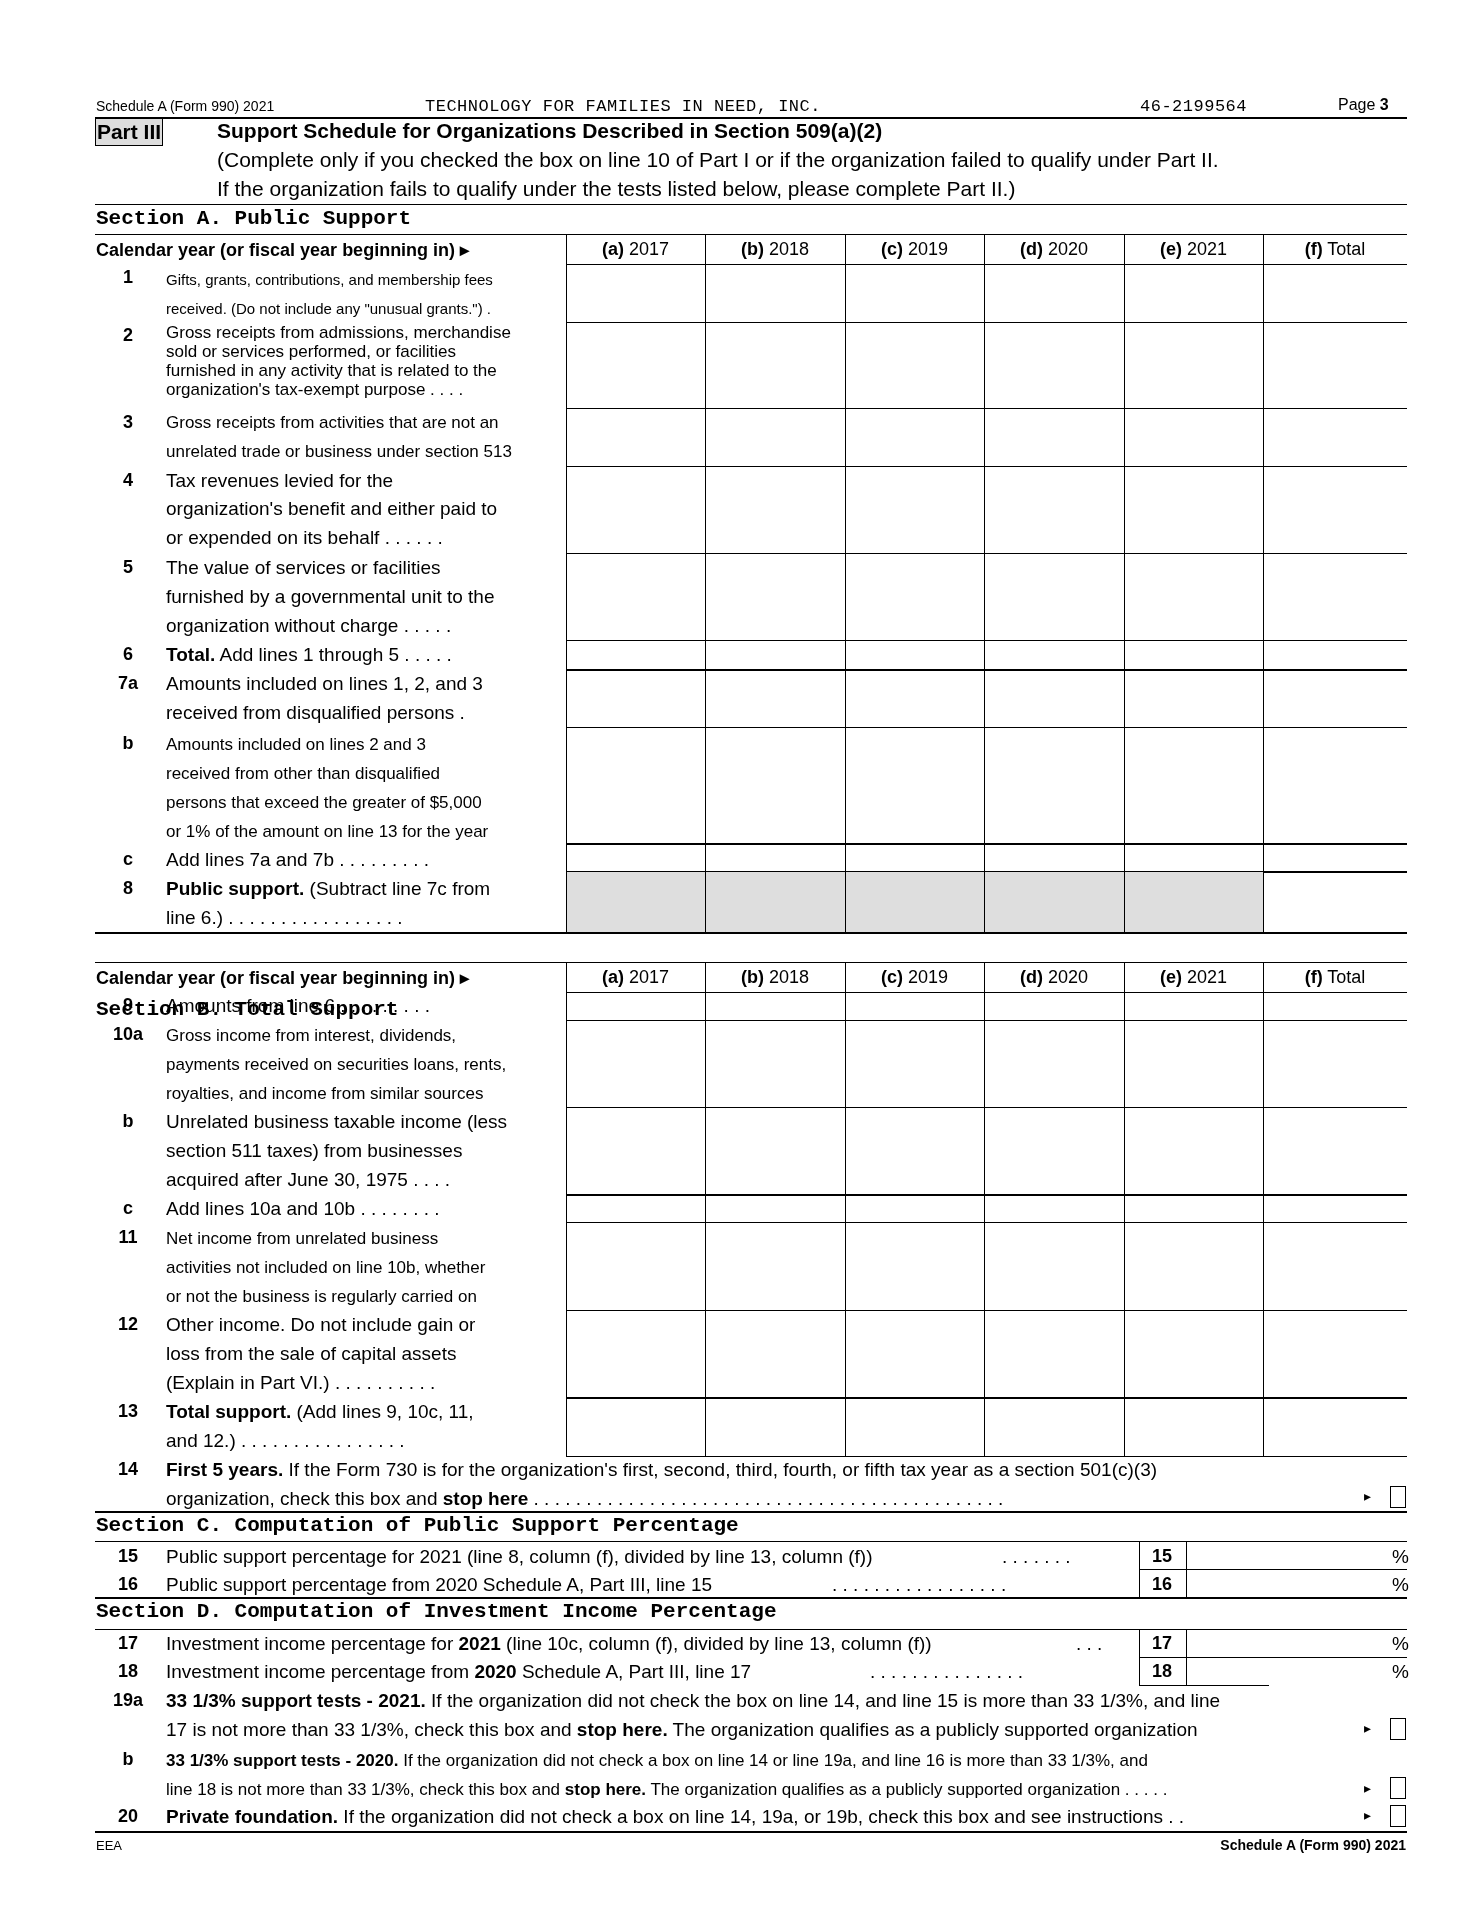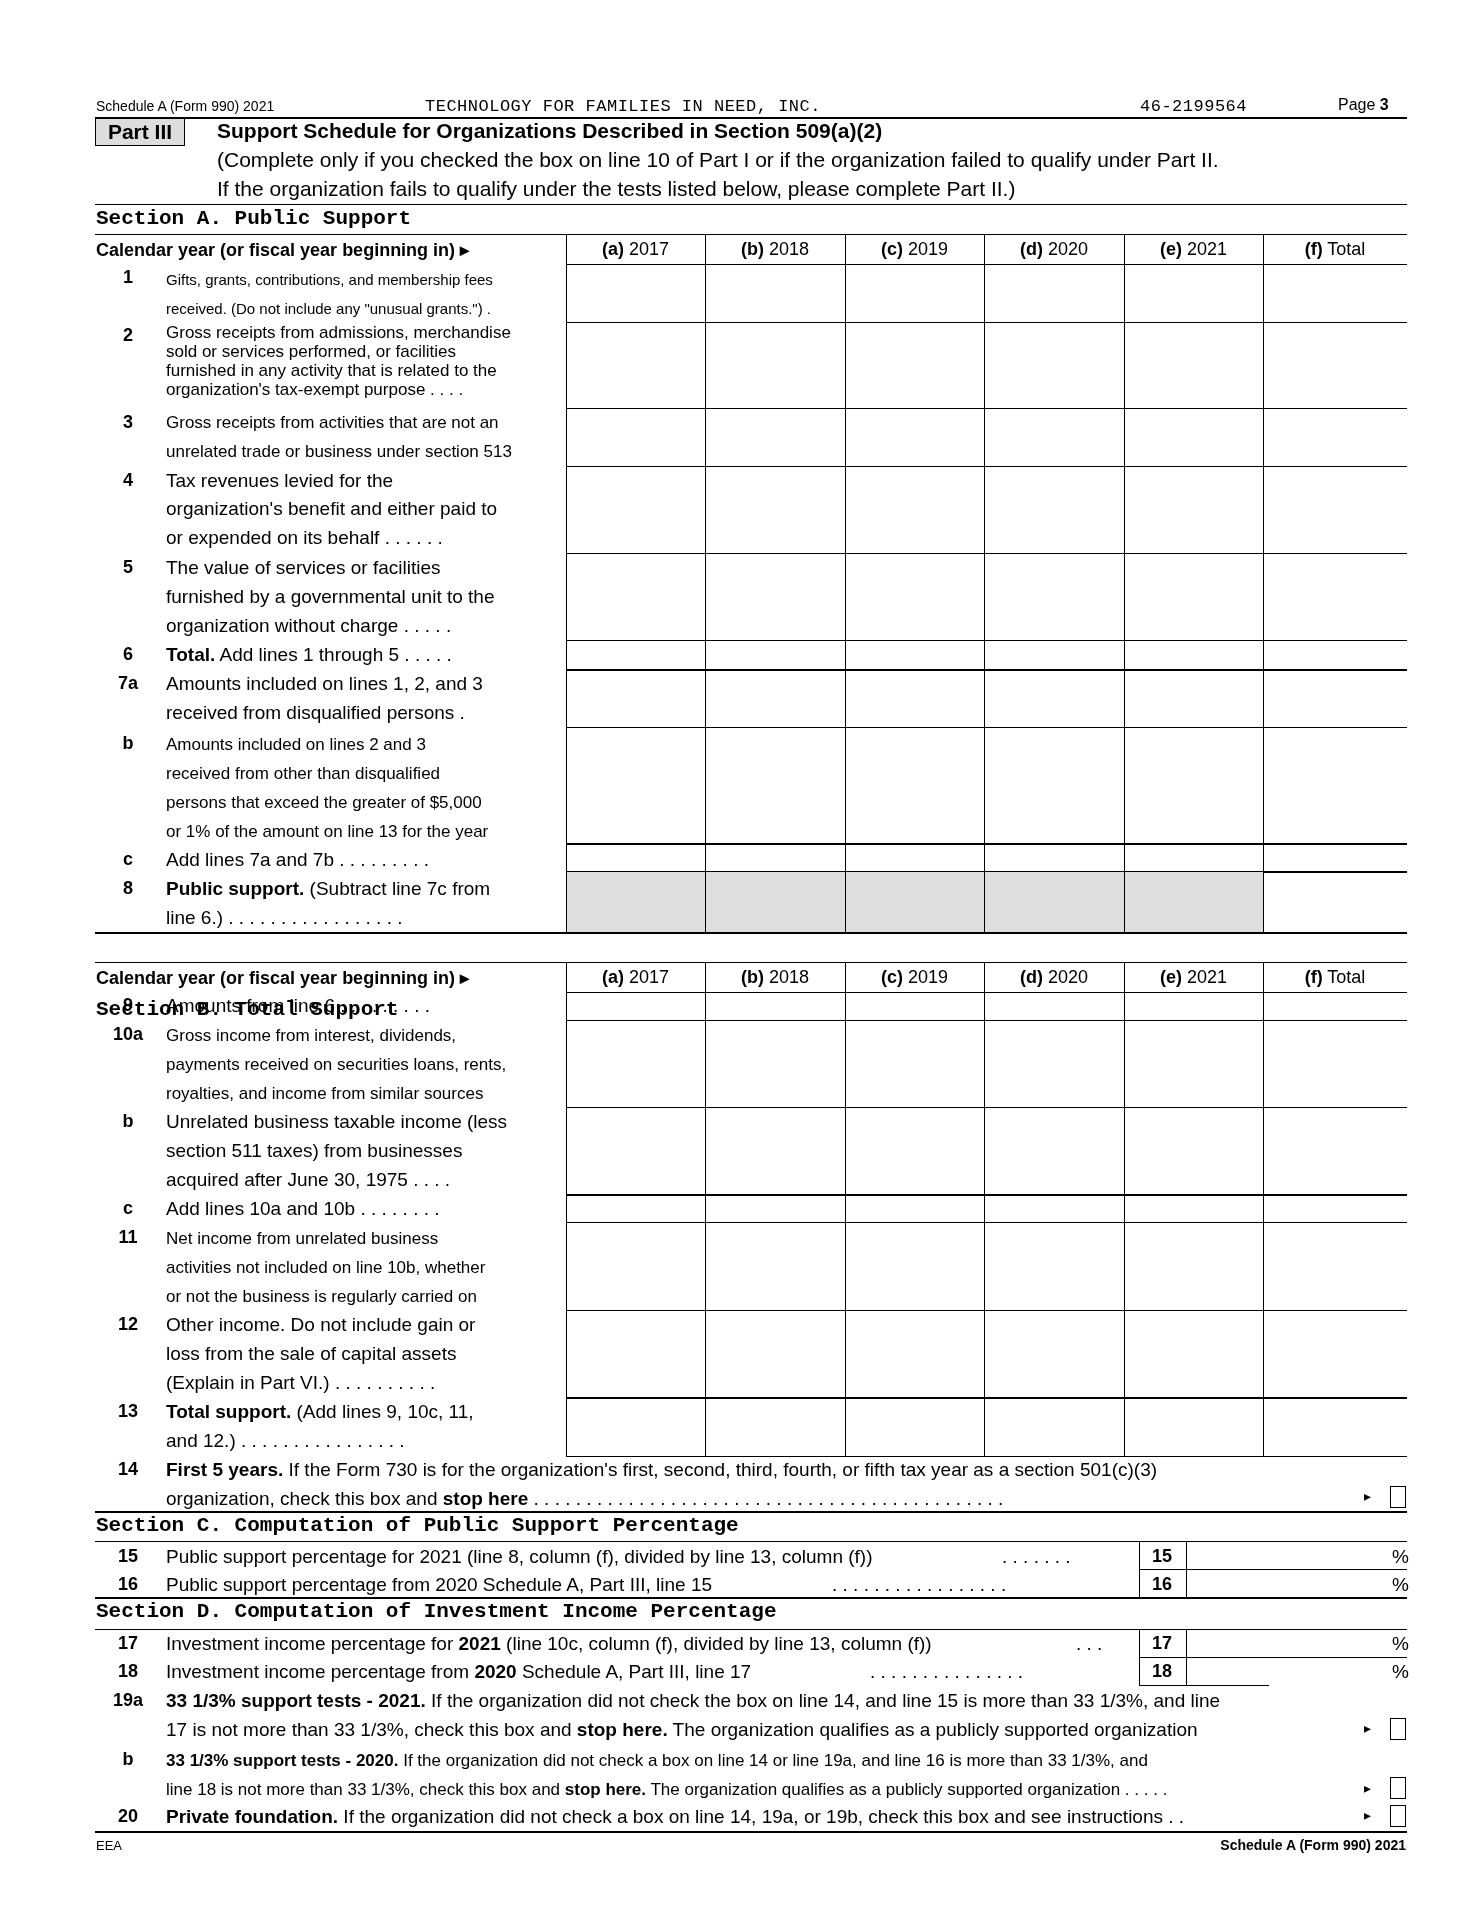--- a/index.html
+++ b/index.html
@@ -3,21 +3,21 @@
 <meta charset="utf-8">
 <style>
   html, body { margin:0; padding:0; background:#fff; }
   body { width:1484px; height:1920px; position:relative; font-family:"Liberation Sans", sans-serif; color:#000; overflow:hidden; }
   .abs { position:absolute; }
   .hdr-small { font-size:14px; }
   .mono { font-family:"Liberation Mono", monospace; font-weight:normal; font-size:17px; letter-spacing:0.5px; }
   .rule { position:absolute; left:95px; width:1312px; background:#000; }
   .thin { height:1px; }
   .thick { height:2px; }
-  .part-badge { position:absolute; left:95px; top:118px; width:90px; height:28px; border:1.5px solid #000; background:#ddd; font-weight:bold; font-size:21px; display:flex; align-items:center; justify-content:center; box-sizing:border-box; }
+  .part-badge { position:absolute; left:95px; top:118px; width:68px; height:28px; border:1.5px solid #000; background:#ddd; font-weight:bold; font-size:21px; display:flex; align-items:center; justify-content:center; box-sizing:border-box; }
   .title { font-weight:bold; font-size:21px; }
   .sub { font-size:21px; }
   .sec { font-weight:bold; font-size:21px; position:absolute; left:96px;font-family:Liberation Mono, monospace; }
   .calhdr { font-weight:bold; font-size:18px; position:absolute; left:96px; }
   .colhdr { position:absolute; font-size:18px; text-align:center; }
   .colhdr b { font-weight:bold; }
   .ln { position:absolute; font-weight:bold; font-size:18px; text-align:center; width:40px; left:108px; }
   .txt { position:absolute; left:166px; font-size:18px; white-space:nowrap; }
   .txt.sm { font-size:15px; }
   .cell { position:absolute; box-sizing:border-box; border-left:1px solid #000; }

